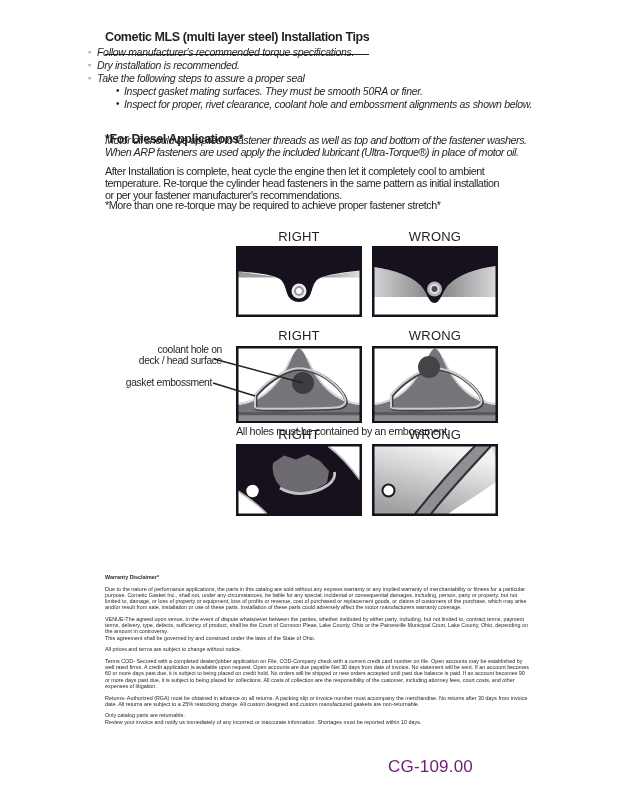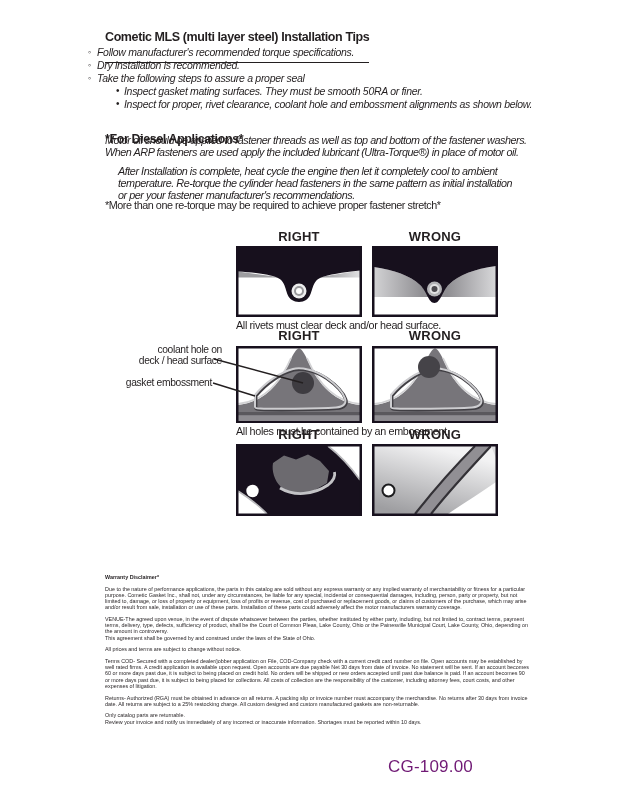--- a/index.html
+++ b/index.html
@@ -12,32 +12,32 @@
     width:618px;height:800px;background:#ffffff;
     font-family:"Liberation Sans", sans-serif;
     color:var(--ink);
     position:relative;overflow:hidden;
   }
   .abs{position:absolute;}
   .pre{white-space:pre-line;}
 
   .doc-title{
     font-size:12.5px;font-weight:bold;letter-spacing:-0.4px;
-    border-bottom:1.6px solid var(--ink);padding-bottom:18px;
+    border-bottom:1.6px solid var(--ink);padding-bottom:10px;
     display:inline-block;
   }
   .bullet-line{display:flex;align-items:flex-start;height:13px;font-size:10.5px;letter-spacing:-0.3px;white-space:nowrap;}
   .bullet-marker{width:9px;font-size:9px;line-height:13px;flex:none;}
   .sub-marker{width:8px;font-size:10px;line-height:12px;flex:none;}
   .bullet-text{line-height:13px;font-style:italic;}
   .section-head{font-size:12.5px;font-weight:bold;letter-spacing:-0.4px;}
   .body-para{font-size:10.8px;line-height:12.2px;letter-spacing:-0.45px;}
 
   .diagram-row{width:262px;}
-  .dr-headers{display:flex;gap:10px;height:14px;font-weight:bold;}
+  .dr-headers{display:flex;gap:10px;height:14px;}
   .dr-headers div{width:126px;text-align:center;font-size:13px;letter-spacing:0.2px;line-height:14px;}
   .dr-panels{display:flex;gap:10px;}
   .dr-caption{font-size:10.8px;letter-spacing:-0.35px;line-height:12px;margin-top:2px;white-space:pre-line;}
   .panel svg{display:block;}
 
   .callout{font-size:10.3px;line-height:11.2px;letter-spacing:-0.35px;text-align:right;}
 
   .fineprint{width:424px;font-size:5.4px;line-height:6.2px;letter-spacing:0;color:#2b2729;}
   .fineprint p{margin:0 0 5.5px 0;}
   .fp-head{font-weight:bold;margin-bottom:5.5px;}
@@ -70,21 +70,21 @@
   </div>
   <div class="bullet-line" style="margin-left:28px;">
     <span class="sub-marker">•</span>
     <span class="bullet-text">Inspect for proper, rivet clearance, coolant hole and embossment alignments as shown below.</span>
   </div>
 </div>
 
 <div class="abs section-head" style="left:105px;top:120px;margin-top:12px;">*For Diesel Applications*</div>
 <div class="abs body-para pre" style="left:105px;top:134px;width:450px;font-style:italic;">Motor oil should be applied to fastener threads as well as top and bottom of the fastener washers.
 When ARP fasteners are used apply the included lubricant (Ultra-Torque®) in place of motor oil.</div>
-<div class="abs body-para pre" style="left:118px;top:165px;width:450px;font-style:italic;">After Installation is complete, heat cycle the engine then let it completely cool to ambient
+<div class="abs body-para pre" style="left:105px;top:165px;width:450px;">After Installation is complete, heat cycle the engine then let it completely cool to ambient
 temperature. Re-torque the cylinder head fasteners in the same pattern as initial installation
 or per your fastener manufacturer's recommendations.</div>
 <div class="abs body-para" style="left:105px;top:199px;width:450px;">*More than one re-torque may be required to achieve proper fastener stretch*</div>
 
 <div class="abs diagram-row" style="left:236px;top:230px;">
   <div class="dr-headers">
     <div>RIGHT</div>
     <div>WRONG</div>
   </div>
   <div class="dr-panels" style="margin-top:2px;">
@@ -120,21 +120,20 @@
         <path d="M2,21 C22,24 38,29.5 48,39 C53,44 56,47.5 58,51 L2,51 Z M124,20 C102,23 87,29 77,38.5 C72,43.5 69,47.5 67,51 L124,51 Z" fill="url(#w1g)"></path>
         <rect x="2" y="51" width="122" height="18" fill="#ffffff"></rect>
         <path d="M2,2 L124,2 L124,20 C102,23 87,29 77,38.5 C70,45.5 68.5,57 62.5,57 C56.5,57 55,45.5 48,39 C38,29.5 22,24 2,21 Z" fill="var(--diagram-black)"></path>
         <circle cx="62.5" cy="43" r="7.5" fill="#b3b3b6"></circle>
         <circle cx="62.5" cy="43" r="5" fill="#e2e2e3"></circle>
         <circle cx="62.5" cy="43" r="3" fill="#4c4a4f"></circle>
         <rect x="1.25" y="1.25" width="123.5" height="68.5" fill="none" stroke="var(--diagram-black)" stroke-width="2.5"></rect>
       </svg>
     </div>
   </div>
-  <div class="dr-caption">All rivets must clear deck and/or head surface.</div>
 </div>
 
 <div class="abs diagram-row" style="left:236px;top:329px;">
   <div class="dr-headers">
     <div>RIGHT</div>
     <div>WRONG</div>
   </div>
   <div class="dr-panels" style="margin-top:3px;">
     <div class="panel">
       <svg width="126" height="77" viewBox="0 0 126 77">

